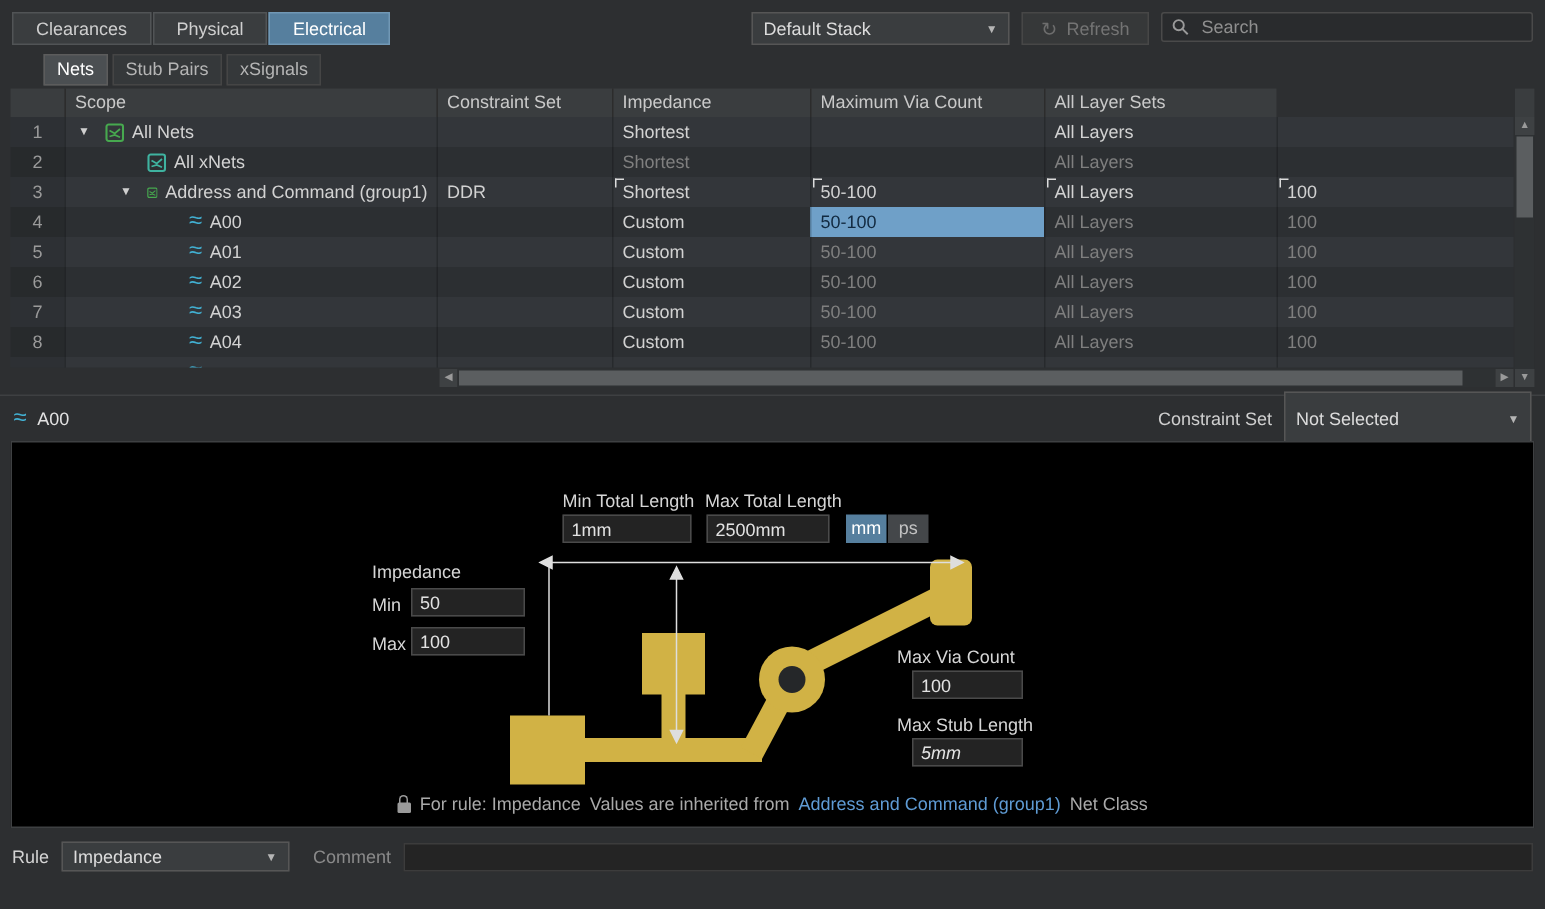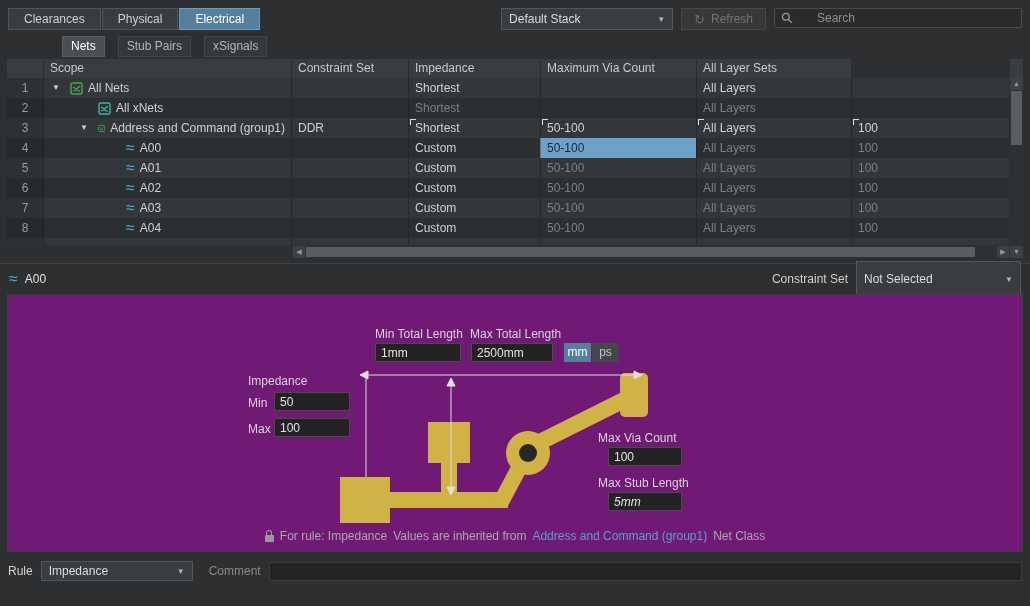--- a/index.html
+++ b/index.html
@@ -16,28 +16,28 @@
   .top-tab { height:22px; line-height:20px; padding:0 15px; background:#3a3d3f;
              border:1px solid #515456; color:#cfcfcf; cursor:default; }
   .top-tab.active { background:#567f9e; border-color:#7198b5; color:#fff; }
   .combo { height:22px; display:flex; align-items:center; background:#3a3d3f;
            border:1px solid #565656; padding:0 7px; color:#dcdcdc; }
   .combo .caret { margin-left:auto; font-size:8px; color:#b5b5b5; padding-left:10px; }
   #stack-combo { width:172px; margin-left:auto; }
   .refresh-btn { height:22px; display:flex; align-items:center; gap:6px;
                  background:#363839; border:1px solid #474747; color:#747474; padding:0 12px; }
   .refresh-glyph { font-size:13px; color:#6d6d6d; }
-  .search-box { width:248px; height:20px; display:flex; align-items:center; gap:22px;
+  .search-box { width:248px; height:20px; display:flex; align-items:center; gap:6px;
                 background:#292b2d; border:1px solid #4a4a4a; border-radius:2px; padding:0 6px; }
   .search-box input { flex:1; min-width:0; background:transparent; border:none; outline:none;
                       color:#cfcfcf; font:12px "Liberation Sans",sans-serif; }
   .search-box input::placeholder { color:#8f8f8f; }
 
   
-  .subtabs { display:flex; gap:13px; padding-left:29px; margin-top:2px;margin-left:33px; }
+  .subtabs { display:flex; gap:3px; padding-left:29px; margin-top:2px; }
   .subtab { padding:2px 8px 3px; background:#35383a; border:1px solid #454545; color:#b5b5b5; }
   .subtab.active { background:#4b4f52; border-color:#5c5c5c; color:#fff; }
 
   
   .table-zone { margin:2px 7px 0 7px; display:flex; }
   .table-main { flex:1; min-width:0; }
   .grid { display:grid; grid-template-columns:36px 248px 117px 132px 156px 155px 1fr; }
   .thead .cell { background:#3a3d3f; color:#c9c9c9; height:19px; line-height:19px;
                  padding:0 6px; border-left:1px solid #2c2c2c; white-space:nowrap; overflow:hidden; }
   .thead .cell:first-child { border-left:none; }
@@ -70,21 +70,21 @@
 
   .divider { height:1px; background:#3e4042; margin-top:5px; }
 
   
   .sel-header { display:flex; align-items:center; height:30px; padding:0 9px; }
   .sel-left { display:flex; align-items:center; gap:7px; color:#e2e2e2; }
   .sel-right { margin-left:auto; display:flex; align-items:center; gap:8px; color:#cfcfcf; }
   #cs-combo { width:165px; height:36px;text-align:center; }
 
   
-  .panel { position:relative; margin:0 7px; height:258px; background:#701a75; border:1px solid #3e4042; }
+  .panel { position:relative; margin:0 7px; height:258px; background:#000000; border:1px solid #3e4042; }
   .p-label { position:absolute; color:#d6d6d6; white-space:nowrap; }
   .p-input { position:absolute; height:19px; background:#232323; border:1px solid #4a4a4a;
              color:#e2e2e2; font:12px "Liberation Sans",sans-serif; padding:0 5px; }
   .unit-btn { position:absolute; height:19px; width:27px; text-align:center; line-height:19px; cursor:default; }
   .unit-mm { background:#567f9e; color:#fff; }
   .unit-ps { background:#44474a; color:#c2c2c2; }
   .illu { position:absolute; left:330px; top:70px; }
   .p-footer { position:absolute; left:0; right:0; bottom:8px; display:flex; justify-content:center;
               align-items:center; gap:6px; color:#a9a9a9; }
   .link { color:#5f9bd4; cursor:pointer; }

